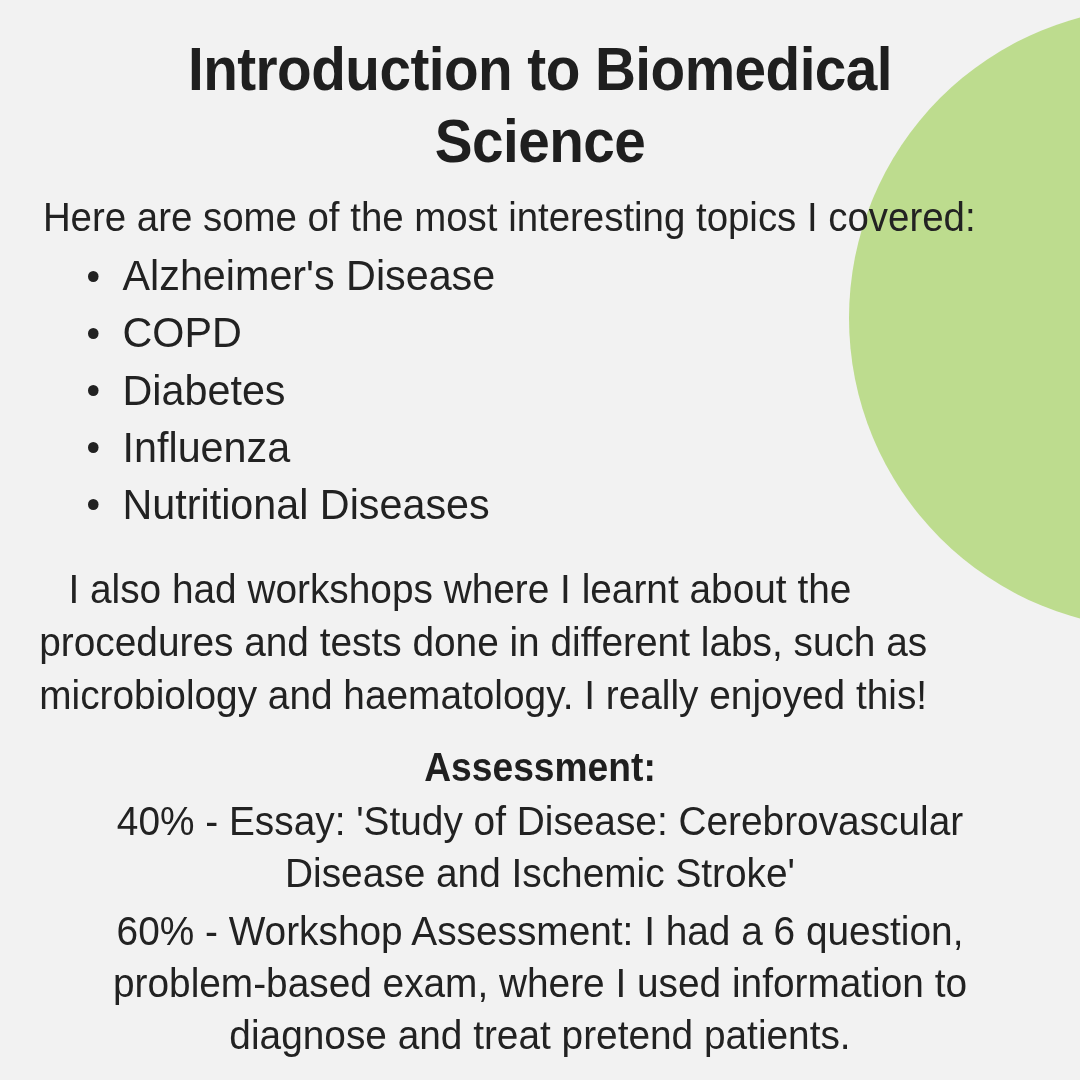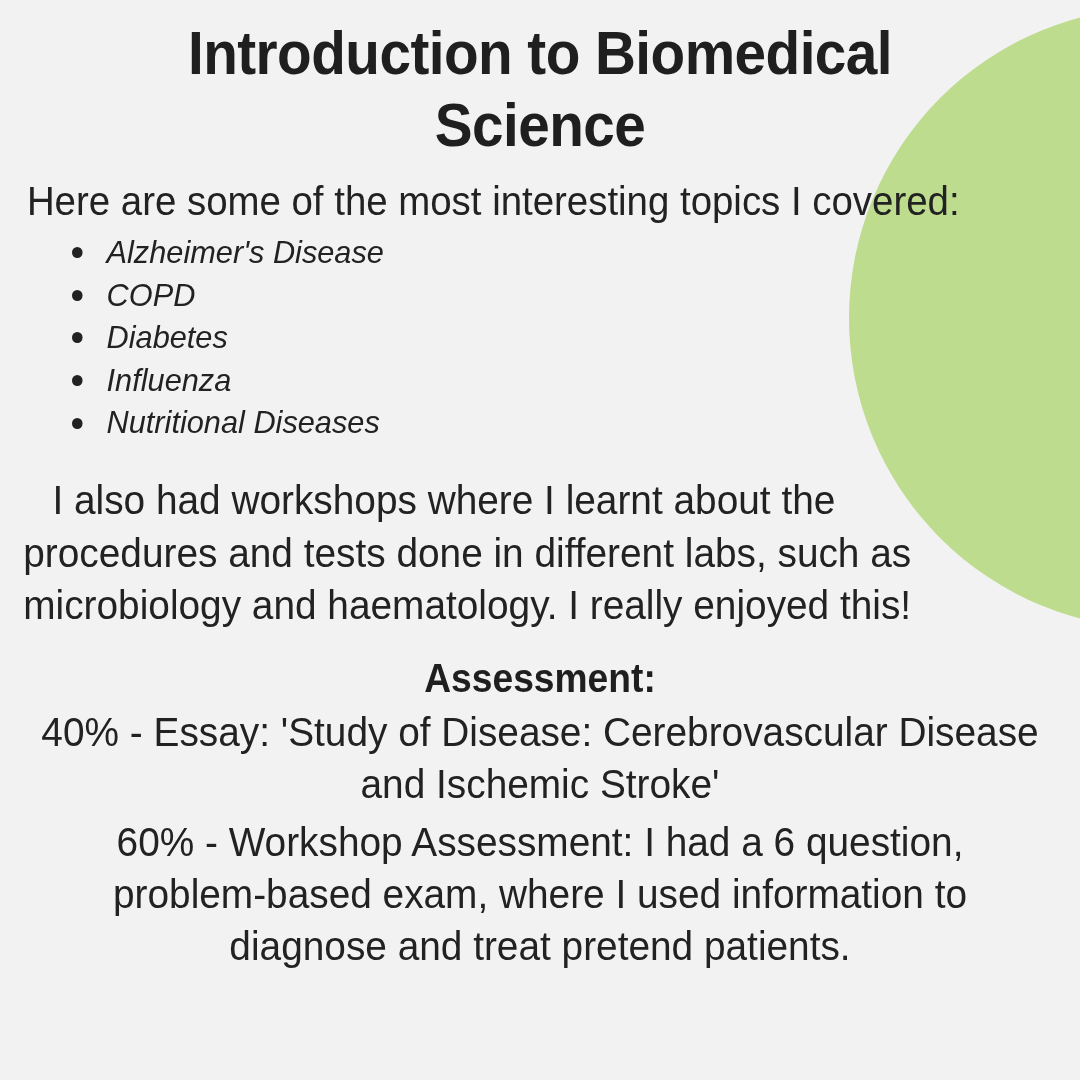--- a/index.html
+++ b/index.html
@@ -37,21 +37,21 @@
     background: #bddc8e;
     z-index: 0;
   }
 
   .content {
     position: relative;
     z-index: 1;
     width: 1080px;
     height: 1060px;
     box-sizing: border-box;
-    padding: 0;
+    padding: 16px;
   }
 
   
   .title {
     margin: 0;
     padding: 18px 60px 0 60px;
     text-align: center;
     font-family: "Liberation Sans", "DejaVu Sans", sans-serif;
     font-weight: bold;
     font-size: 61px;
@@ -73,24 +73,23 @@
     color: #222222;
     transform: scaleX(0.96);
     transform-origin: left top;
   }
 
   
   .topics {
     list-style: none;
     margin: 4px 0 0 0;
     padding: 0 0 0 72px;
-    font-size: 32px;
+    font-size: 43px;
     line-height: 1.33;
     color: #222222;
-    font-style: italic;
   }
   .topics li {
     position: relative;
     padding-left: 36px;
     margin: 0;
     transform: scaleX(0.96);
     transform-origin: left center;
   }
   .topics li .bullet-dot {
     position: absolute;

